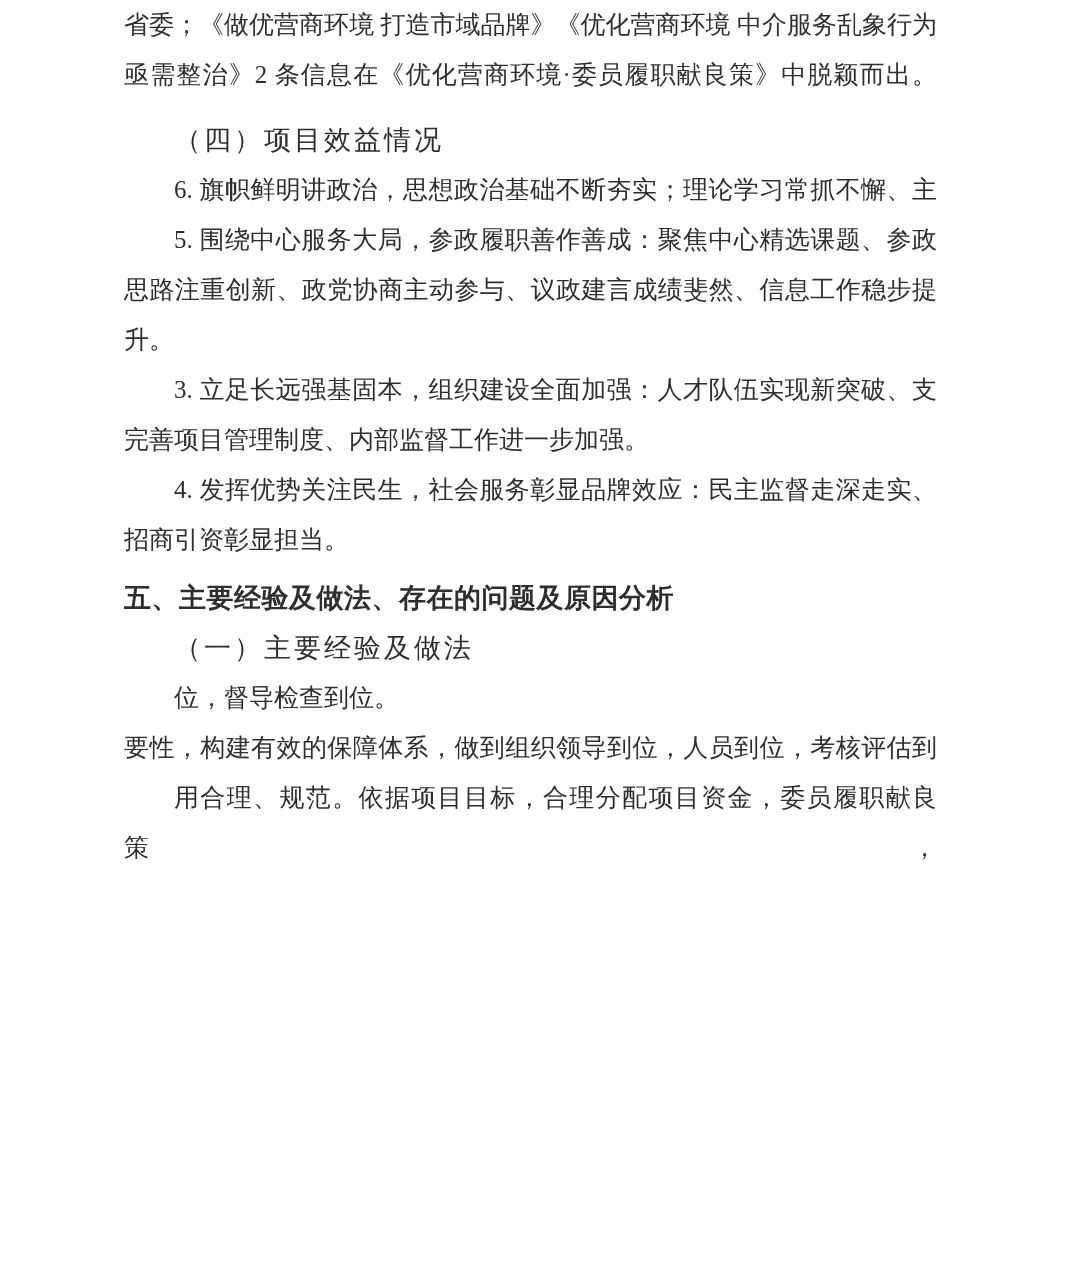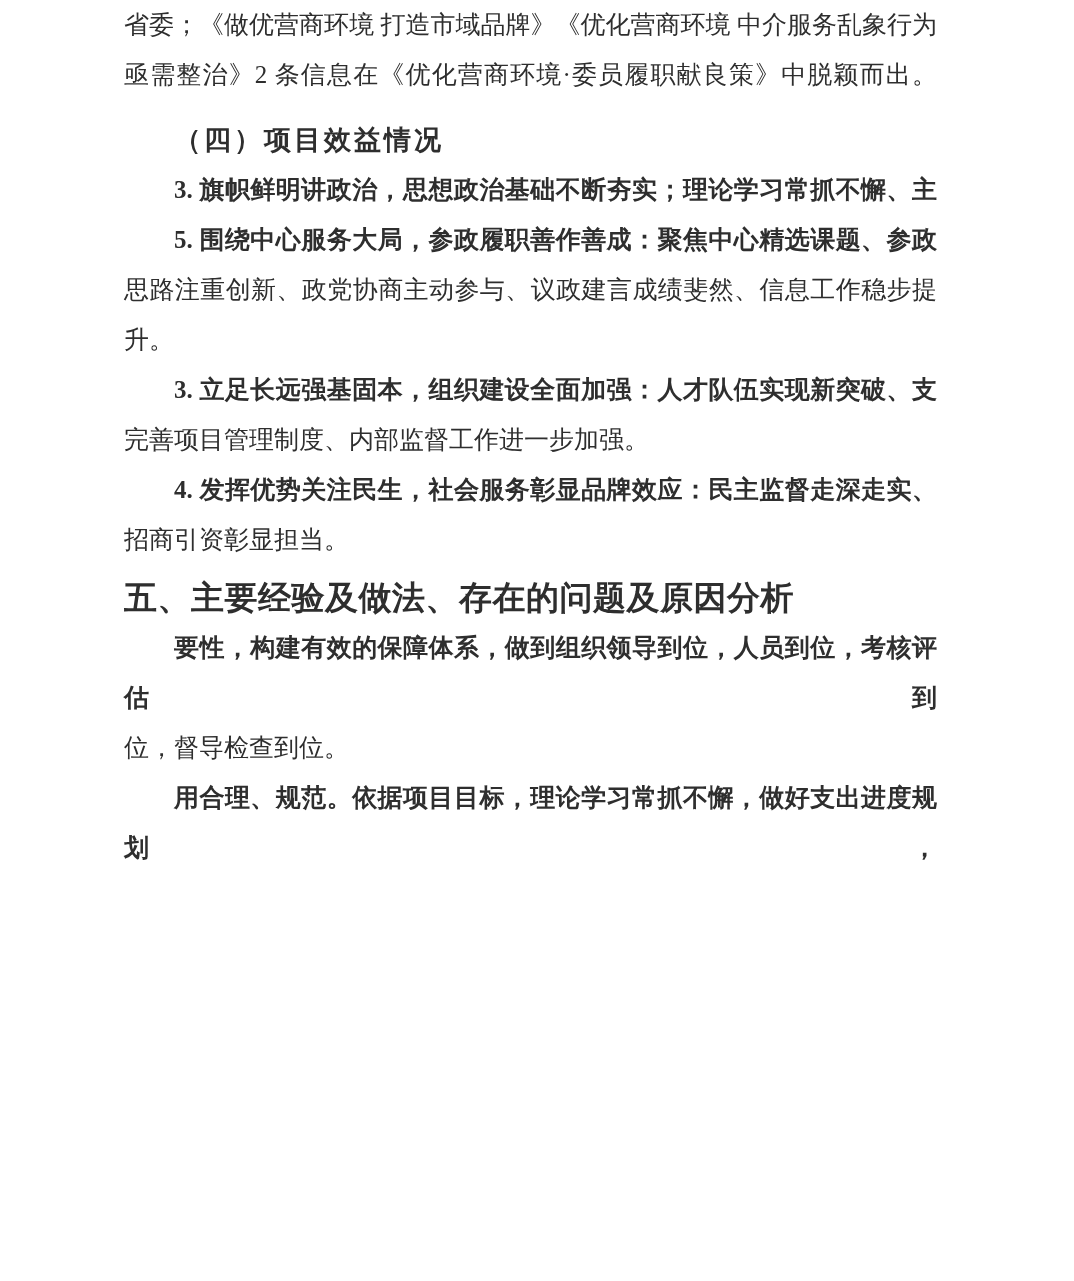--- a/index.html
+++ b/index.html
@@ -30,25 +30,25 @@
     white-space: normal;
     color: #2e2e2e;
   }
   
   .line.j {
     text-align: justify;
     text-align-last: justify;
     text-justify: distribute;
   }
   
-  .block.indent .line:first-child { text-indent: 2em; font-weight: bold; }
+  .block.indent .line:first-child { text-indent: 2em; }
   
   .block.heading1 .line {
     font-weight: bold;
-    font-size: 33px;
+    font-size: 27px;
     letter-spacing: 0.5px;
   }
   
   .block.heading2 .line {
     font-size: 27px;
     letter-spacing: 3px;
   }
   .block.heading2.indent .line:first-child { text-indent: 1.85em; }
 </style>
 </head>
@@ -57,39 +57,42 @@
 <div class="page">
   <div class="doc" style="color: rgb(46, 46, 46);">
       <div class="block body">
         <div class="line j">省委；《做优营商环境 打造市域品牌》《优化营商环境 中介服务乱象行为</div>
         <div class="line j">亟需整治》2 条信息在《优化营商环境·委员履职献良策》中脱颖而出。</div>
       </div>
       <div class="block heading2 indent" style="margin-top: 15px;">
         <div class="line">（四）项目效益情况</div>
       </div>
       <div class="block body indent">
-        <div class="line j">3. 旗帜鲜明讲政治，思想政治基础不断夯实；理论学习常抓不懈、主</div>
+        <div class="line j">6. 旗帜鲜明讲政治，思想政治基础不断夯实；理论学习常抓不懈、主</div>
       </div>
       <div class="block body indent">
         <div class="line j">5. 围绕中心服务大局，参政履职善作善成：聚焦中心精选课题、参政</div>
         <div class="line j">思路注重创新、政党协商主动参与、议政建言成绩斐然、信息工作稳步提</div>
         <div class="line">升。</div>
       </div>
       <div class="block body indent">
         <div class="line j">3. 立足长远强基固本，组织建设全面加强：人才队伍实现新突破、支</div>
         <div class="line">完善项目管理制度、内部监督工作进一步加强。</div>
       </div>
       <div class="block body indent">
         <div class="line j">4. 发挥优势关注民生，社会服务彰显品牌效应：民主监督走深走实、</div>
         <div class="line">招商引资彰显担当。</div>
       </div>
       <div class="block heading1" style="margin-top: 8px;">
         <div class="line">五、主要经验及做法、存在的问题及原因分析</div>
       </div>
-      <div class="block body indent">
-        <div class="line j">要性，构建有效的保障体系，做到组织领导到位，人员到位，考核评估到</div>
-        <div class="line">位，督导检查到位。</div>
+      <div class="block heading2 indent">
+        <div class="line">（一）主要经验及做法</div>
       </div>
       <div class="block body indent">
-        <div class="line j">用合理、规范。依据项目目标，理论学习常抓不懈，做好支出进度规划，</div>
+        <div class="line">位，督导检查到位。</div>
+        <div class="line j">要性，构建有效的保障体系，做到组织领导到位，人员到位，考核评估到</div>
+      </div>
+      <div class="block body indent">
+        <div class="line j">用合理、规范。依据项目目标，合理分配项目资金，委员履职献良策，</div>
       </div>
     </div>
 </div>
 
 </body></html>

